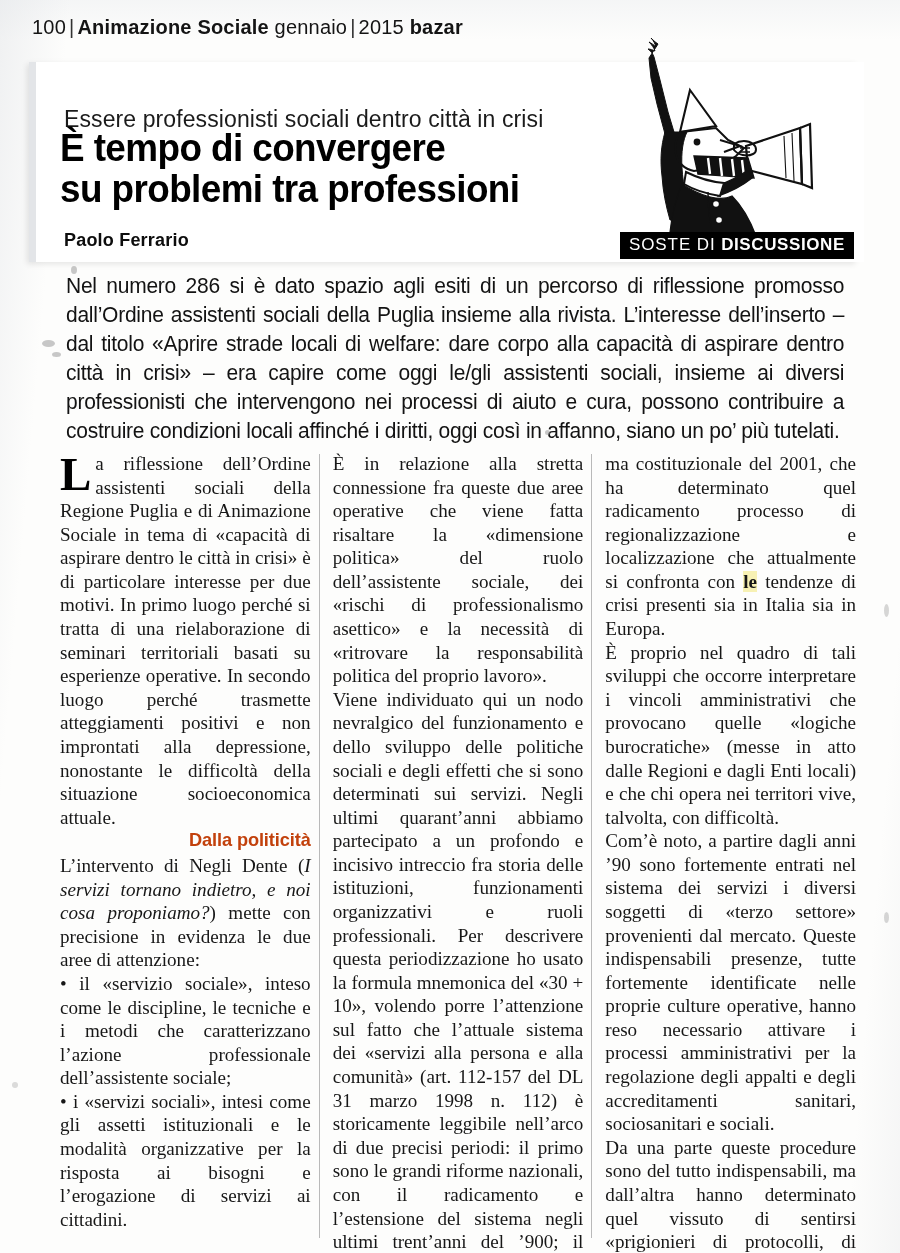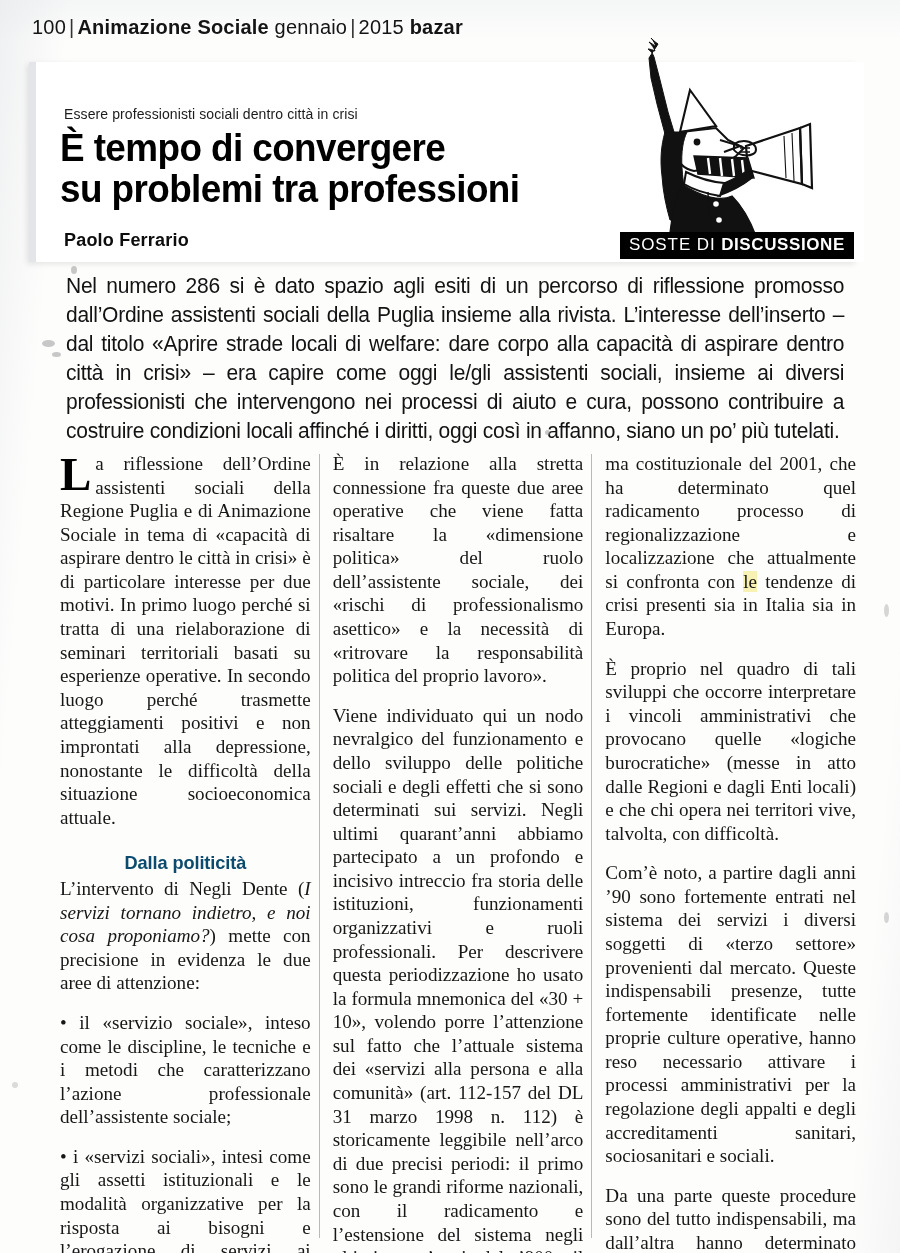--- a/index.html
+++ b/index.html
@@ -53,21 +53,21 @@
     width: 828px;
     height: 200px;
     background: #ffffff;
     box-shadow: -7px 0 0 0 #e3e5e8, -9px 2px 6px rgba(0,0,0,.10);
   }
   .kicker {
     position: absolute;
     left: 28px;
     top: 44px;
     font-family: "Liberation Sans", sans-serif;
-    font-size: 14px;
+    font-size: 23px;
     color: #1b1b1b;
     letter-spacing: .1px;
   }
   .headline {
     position: absolute;
     left: 24px;
     top: 66px;
     font-family: "Liberation Sans", sans-serif;
     font-weight: bold;
     font-size: 38px;
@@ -153,47 +153,47 @@
   }
   .col + .col { margin-left: 8px; padding-left: 14px; }
   .rule {
     position: absolute;
     left: 0; top: 2px;
     width: 1px;
     height: 784px;
     background: #b9b9b9;
   }
   .col p { margin: 0; }
-  .col p + p { margin-top: 16px; }
+  .col p + p { margin-top: 0; }
 
   .dropcap-para::first-letter {
     float: left;
     font-family: "Liberation Serif", serif;
     font-weight: bold;
     font-size: 47px;
     line-height: .82;
     padding: 3px 4px 0 0;
     color: #000;
   }
 
   .subhead {
     font-family: "Liberation Sans", sans-serif;
     font-weight: bold;
     font-size: 18.2px;
     line-height: 1.2;
-    color: #0c4a6e;
-    margin: 24px 0 2px 0;
-    text-align: center;
+    color: #c2410c;
+    margin: 1px 0 2px 0;
+    text-align: right;
     letter-spacing: -.1px;
   }
   .ital { font-style: italic; }
   .bullet { text-indent: 0; }
 
   
-  .hl { background: rgba(242,232,120,.55); }
+  .hl { background: rgba(242,232,120,.55); font-weight: bold; }
 
   
   .speck { position: absolute; background: #9a9a9a; border-radius: 50%; opacity: .55; pointer-events: none; }
 </style>
 </head>
 <body>
 
 <div class="page">
 
   <div class="scan-tint"></div>

